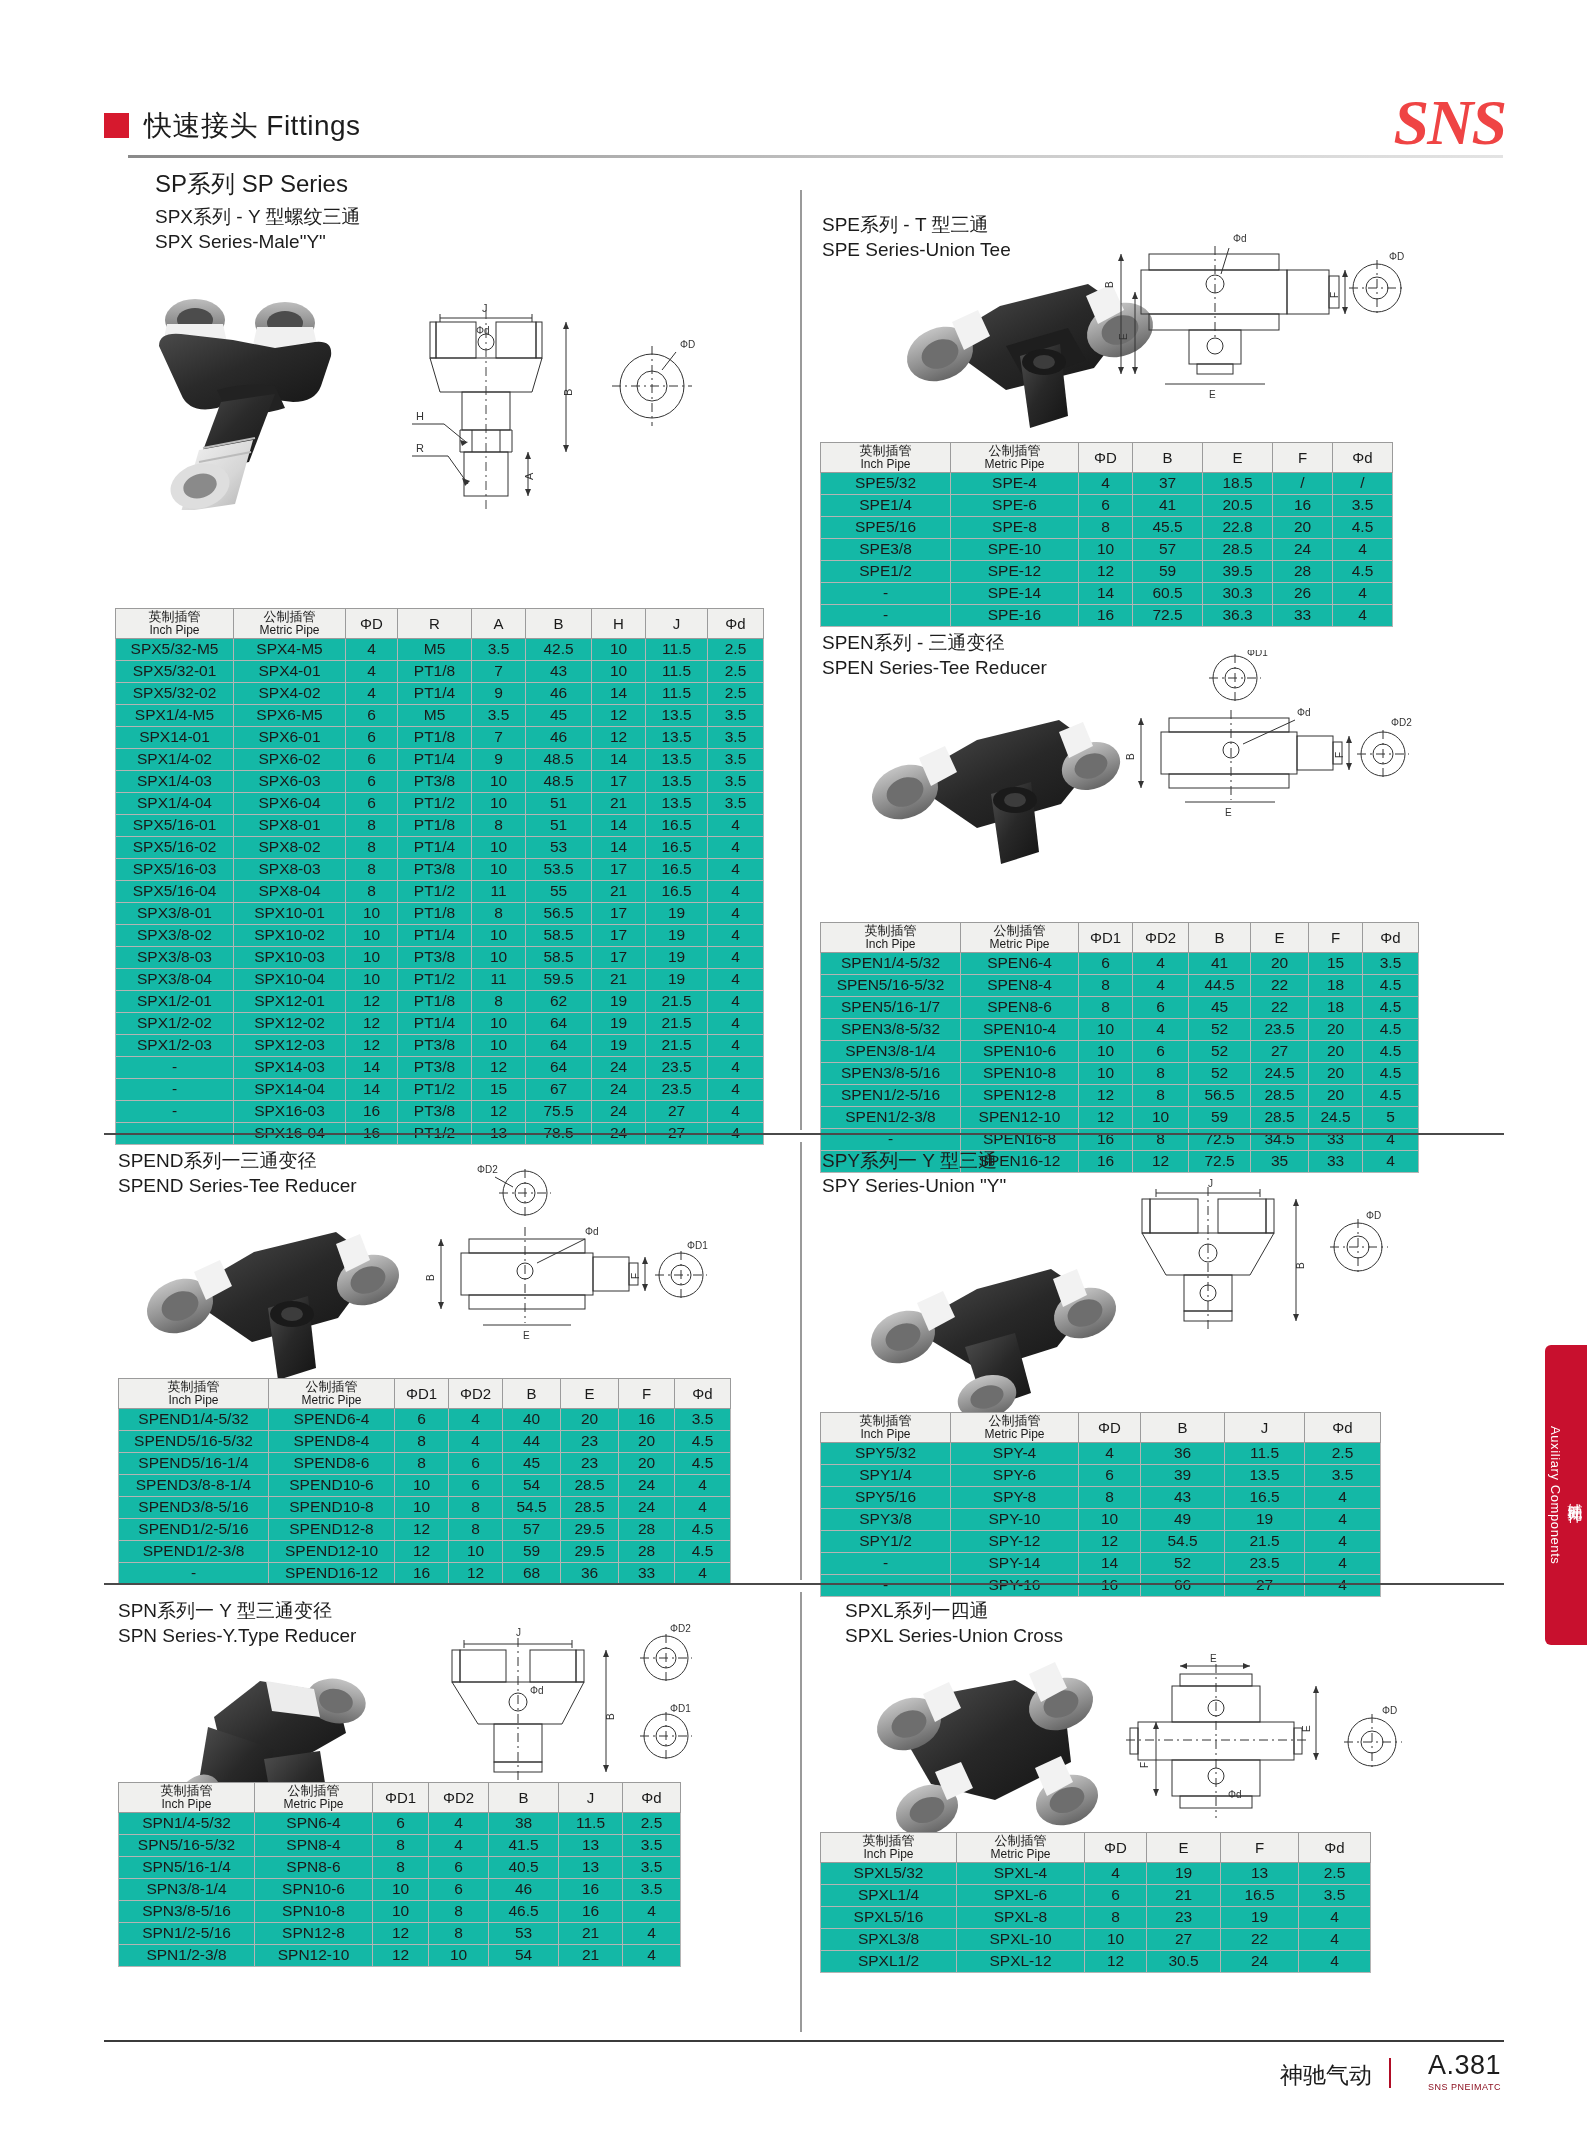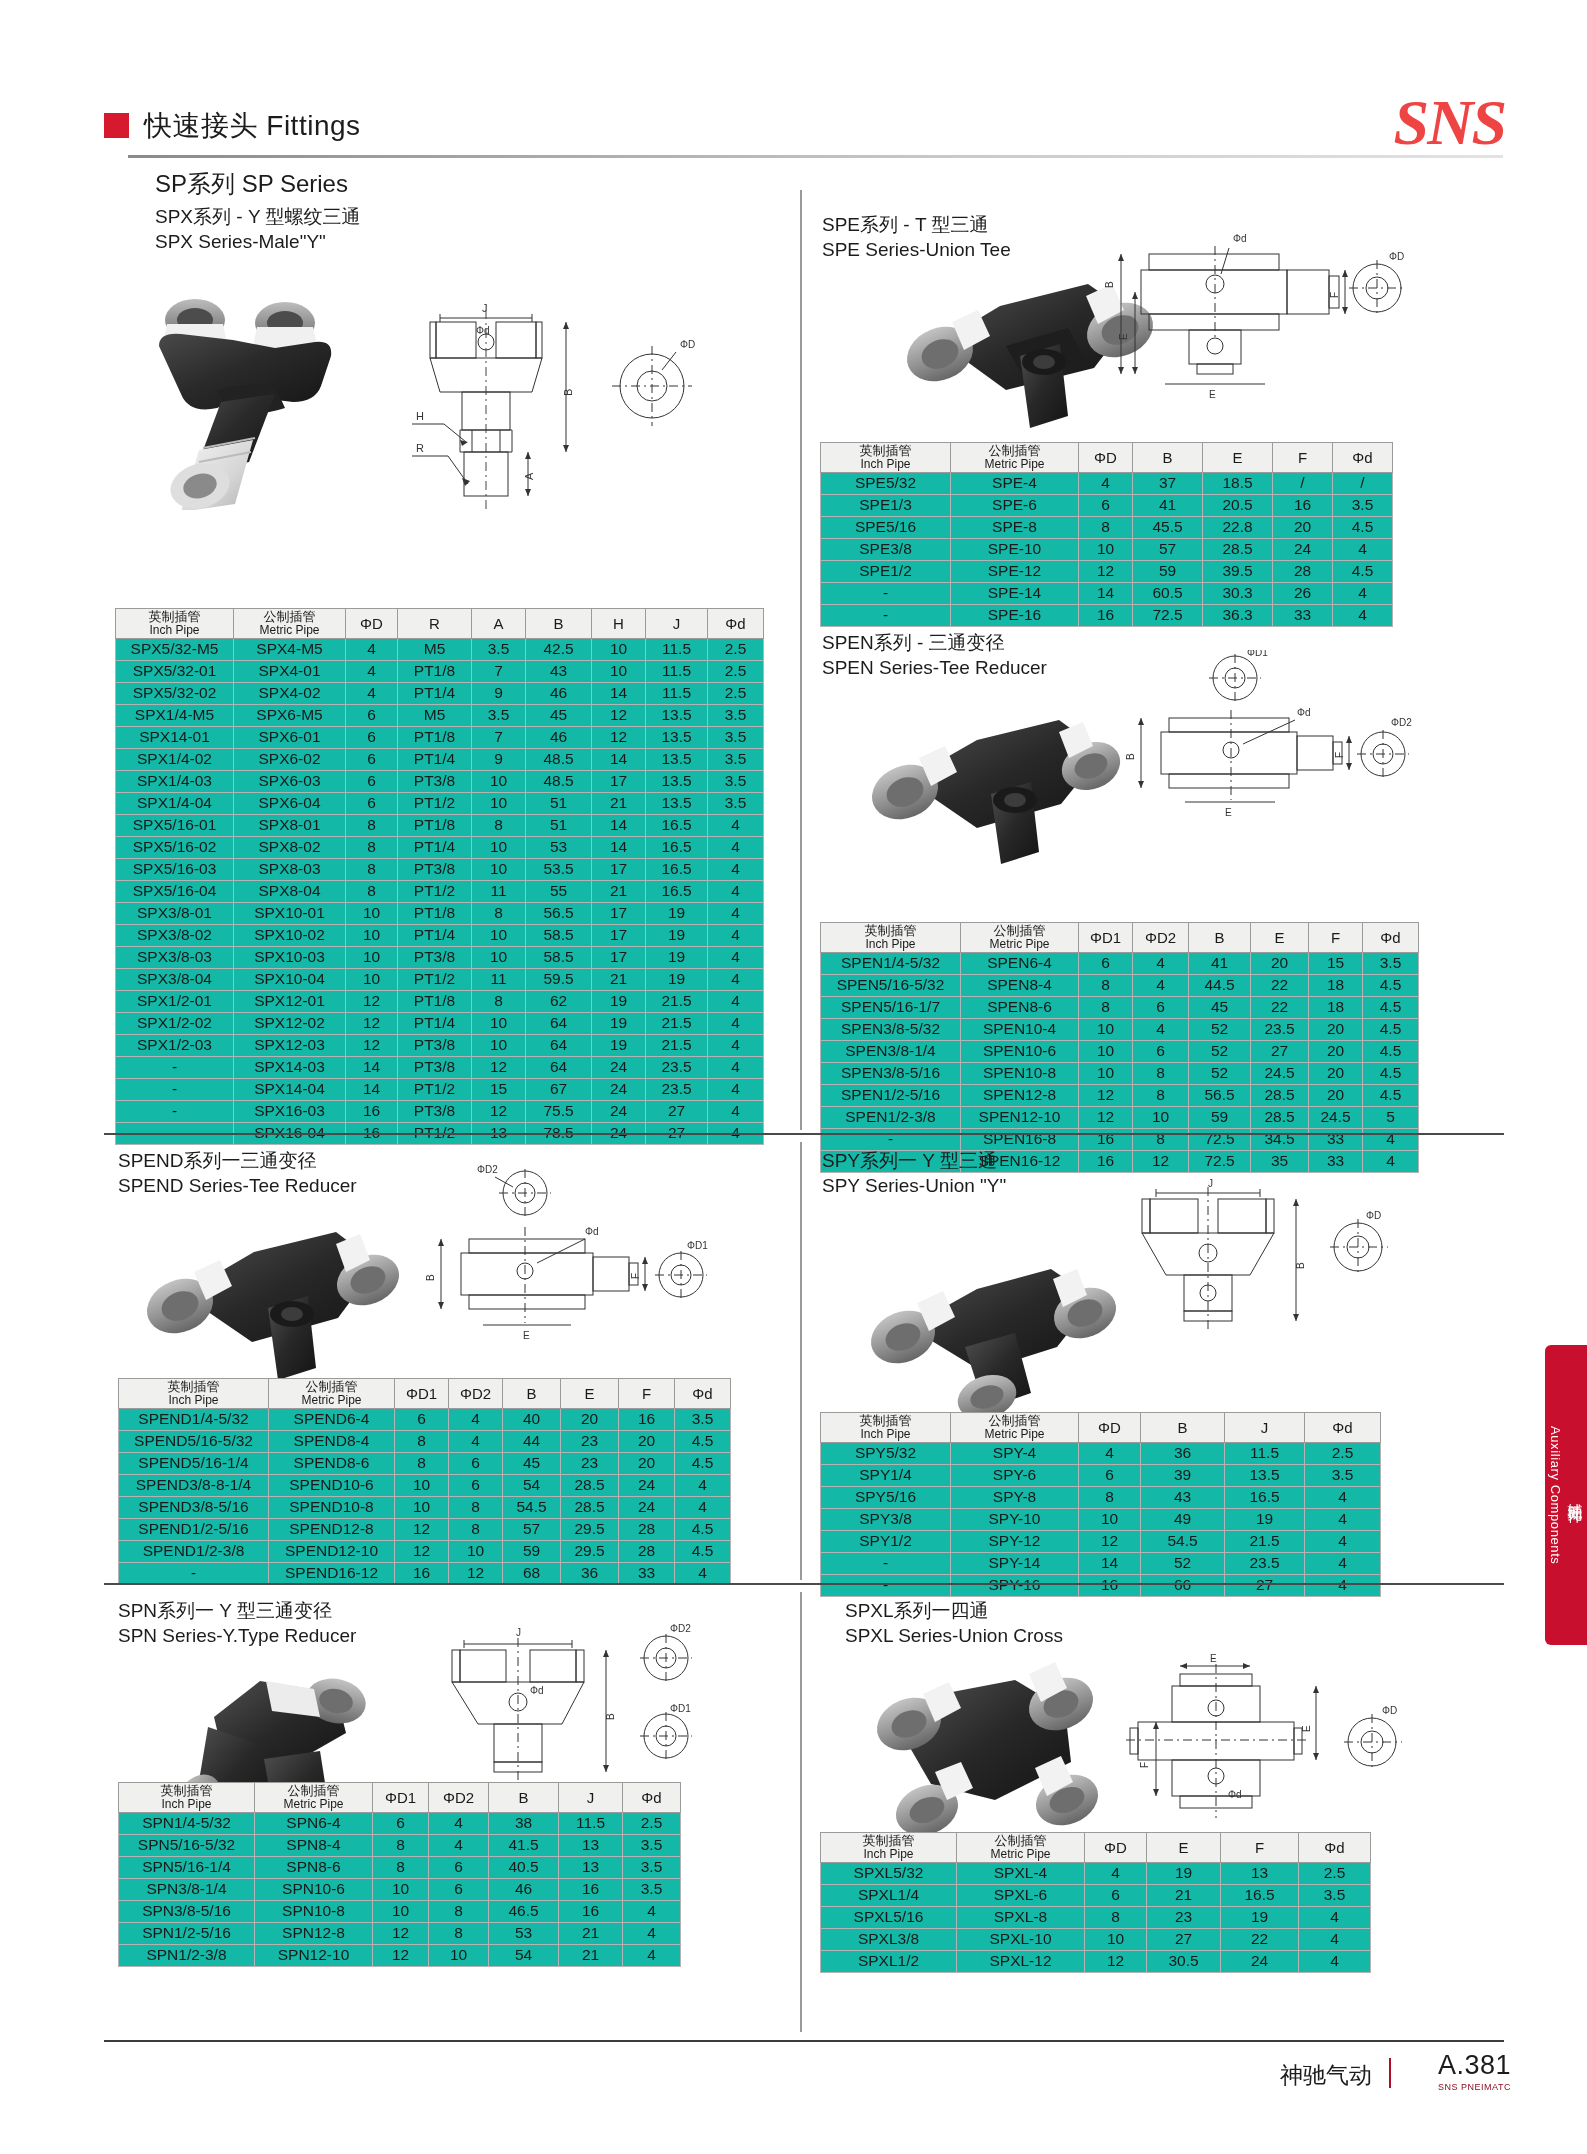--- a/index.html
+++ b/index.html
@@ -93,21 +93,21 @@
   }
   .sidetab .cn {
     writing-mode:vertical-rl; text-orientation:upright;
     font-size:15px; letter-spacing:2px; white-space:nowrap;
   }
 
   
   .ftr-rule { position:absolute; left:104px; top:2040px; width:1400px; height:2px; background:#3b3b3b; }
   .ftr-cn { position:absolute; right:215px; top:2060px; font-size:23px; color:#1c1c1c; white-space:nowrap;}
   .ftr-sep { position:absolute; right:196px; top:2058px; width:2px; height:30px; background:#b00d26;}
-  .ftr-code { position:absolute; right:76px; top:2050px; text-align:center; }
+  .ftr-code { position:absolute; right:86px; top:2050px; text-align:center; }
   .ftr-code .big { font-size:27px; color:#1c1c1c; letter-spacing:.5px; }
   .ftr-code .small { font-size:9px; color:#8c1020; letter-spacing:.5px; margin-top:1px;}
 </style>
 </head>
 <body>
 
 <div class="page">
 
   <div class="hdr">
     <div class="hdr-sq"></div>
@@ -605,21 +605,21 @@
           <tr>
             <td>SPE5/32</td>
             <td>SPE-4</td>
             <td>4</td>
             <td>37</td>
             <td>18.5</td>
             <td>/</td>
             <td>/</td>
           </tr>
           <tr>
-            <td>SPE1/3</td>
+            <td>SPE1/4</td>
             <td>SPE-6</td>
             <td>6</td>
             <td>41</td>
             <td>20.5</td>
             <td>16</td>
             <td>3.5</td>
           </tr>
           <tr>
             <td>SPE5/16</td>
             <td>SPE-8</td>

